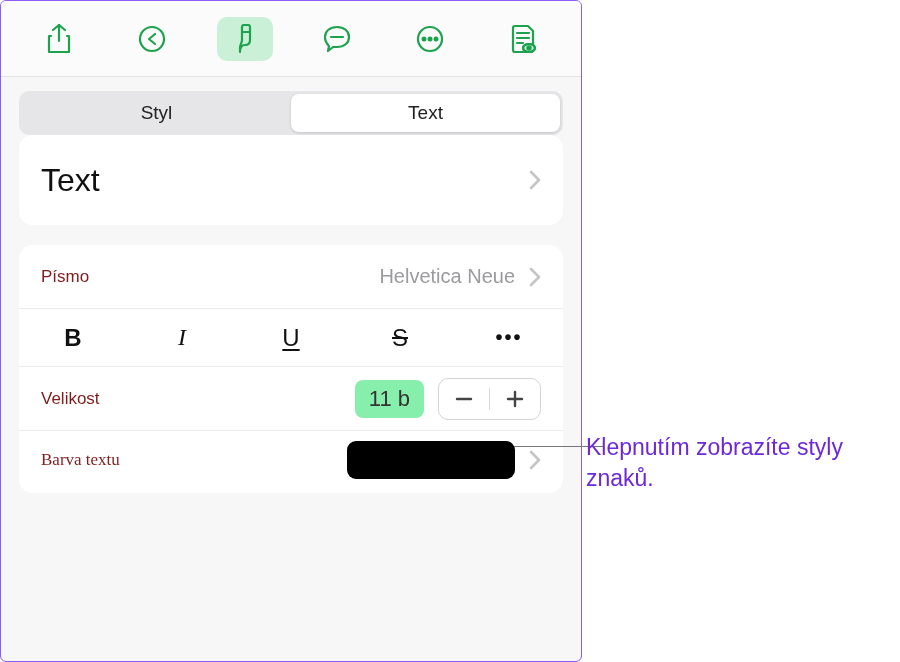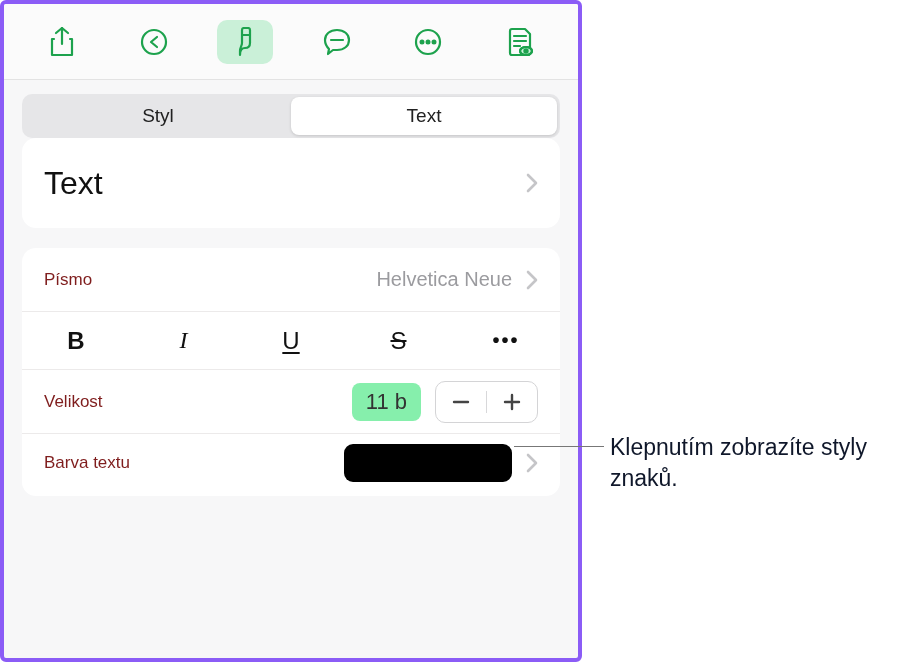--- a/index.html
+++ b/index.html
@@ -6,21 +6,21 @@
   body {
     font-family: -apple-system, "Helvetica Neue", Arial, sans-serif;
     background: #fff;
     width: 900px;
     height: 662px;
     position: relative;
   }
   .panel {
     width: 582px;
     height: 662px;
-    border: 4px solid #8b5cf6;
+    border: 1px solid #8b5cf6;
     border-radius: 6px;
     background: #f7f7f8;
     position: relative;
     overflow: hidden;
   }
   .toolbar {
     display: flex;
     align-items: center;
     justify-content: space-between;
     height: 76px;
@@ -152,28 +152,28 @@
     width: 1px;
     height: 22px;
     background: #d8d8da;
   }
   .color-swatch {
     width: 168px;
     height: 38px;
     background: #000;
     border-radius: 9px;
   }
-  .color-row { min-height: 62px; padding-bottom: 4px; border-bottom: none; }
+  .color-row { min-height: 62px; padding-bottom: 4px; border-bottom: none; font-family: Liberation Serif, serif; }
   .right-cluster { display: flex; align-items: center; }
   .callout {
     position: absolute;
-    left: 610px;
+    left: 586px;
     top: 432px;
     font-size: 23px;
-    color: #0f172a;
+    color: #6d28d9;
     line-height: 1.35;
   }
   .callout-line {
     position: absolute;
     top: 446px;
     left: 514px;
     width: 90px;
     height: 1px;
     background: #777;
   }

